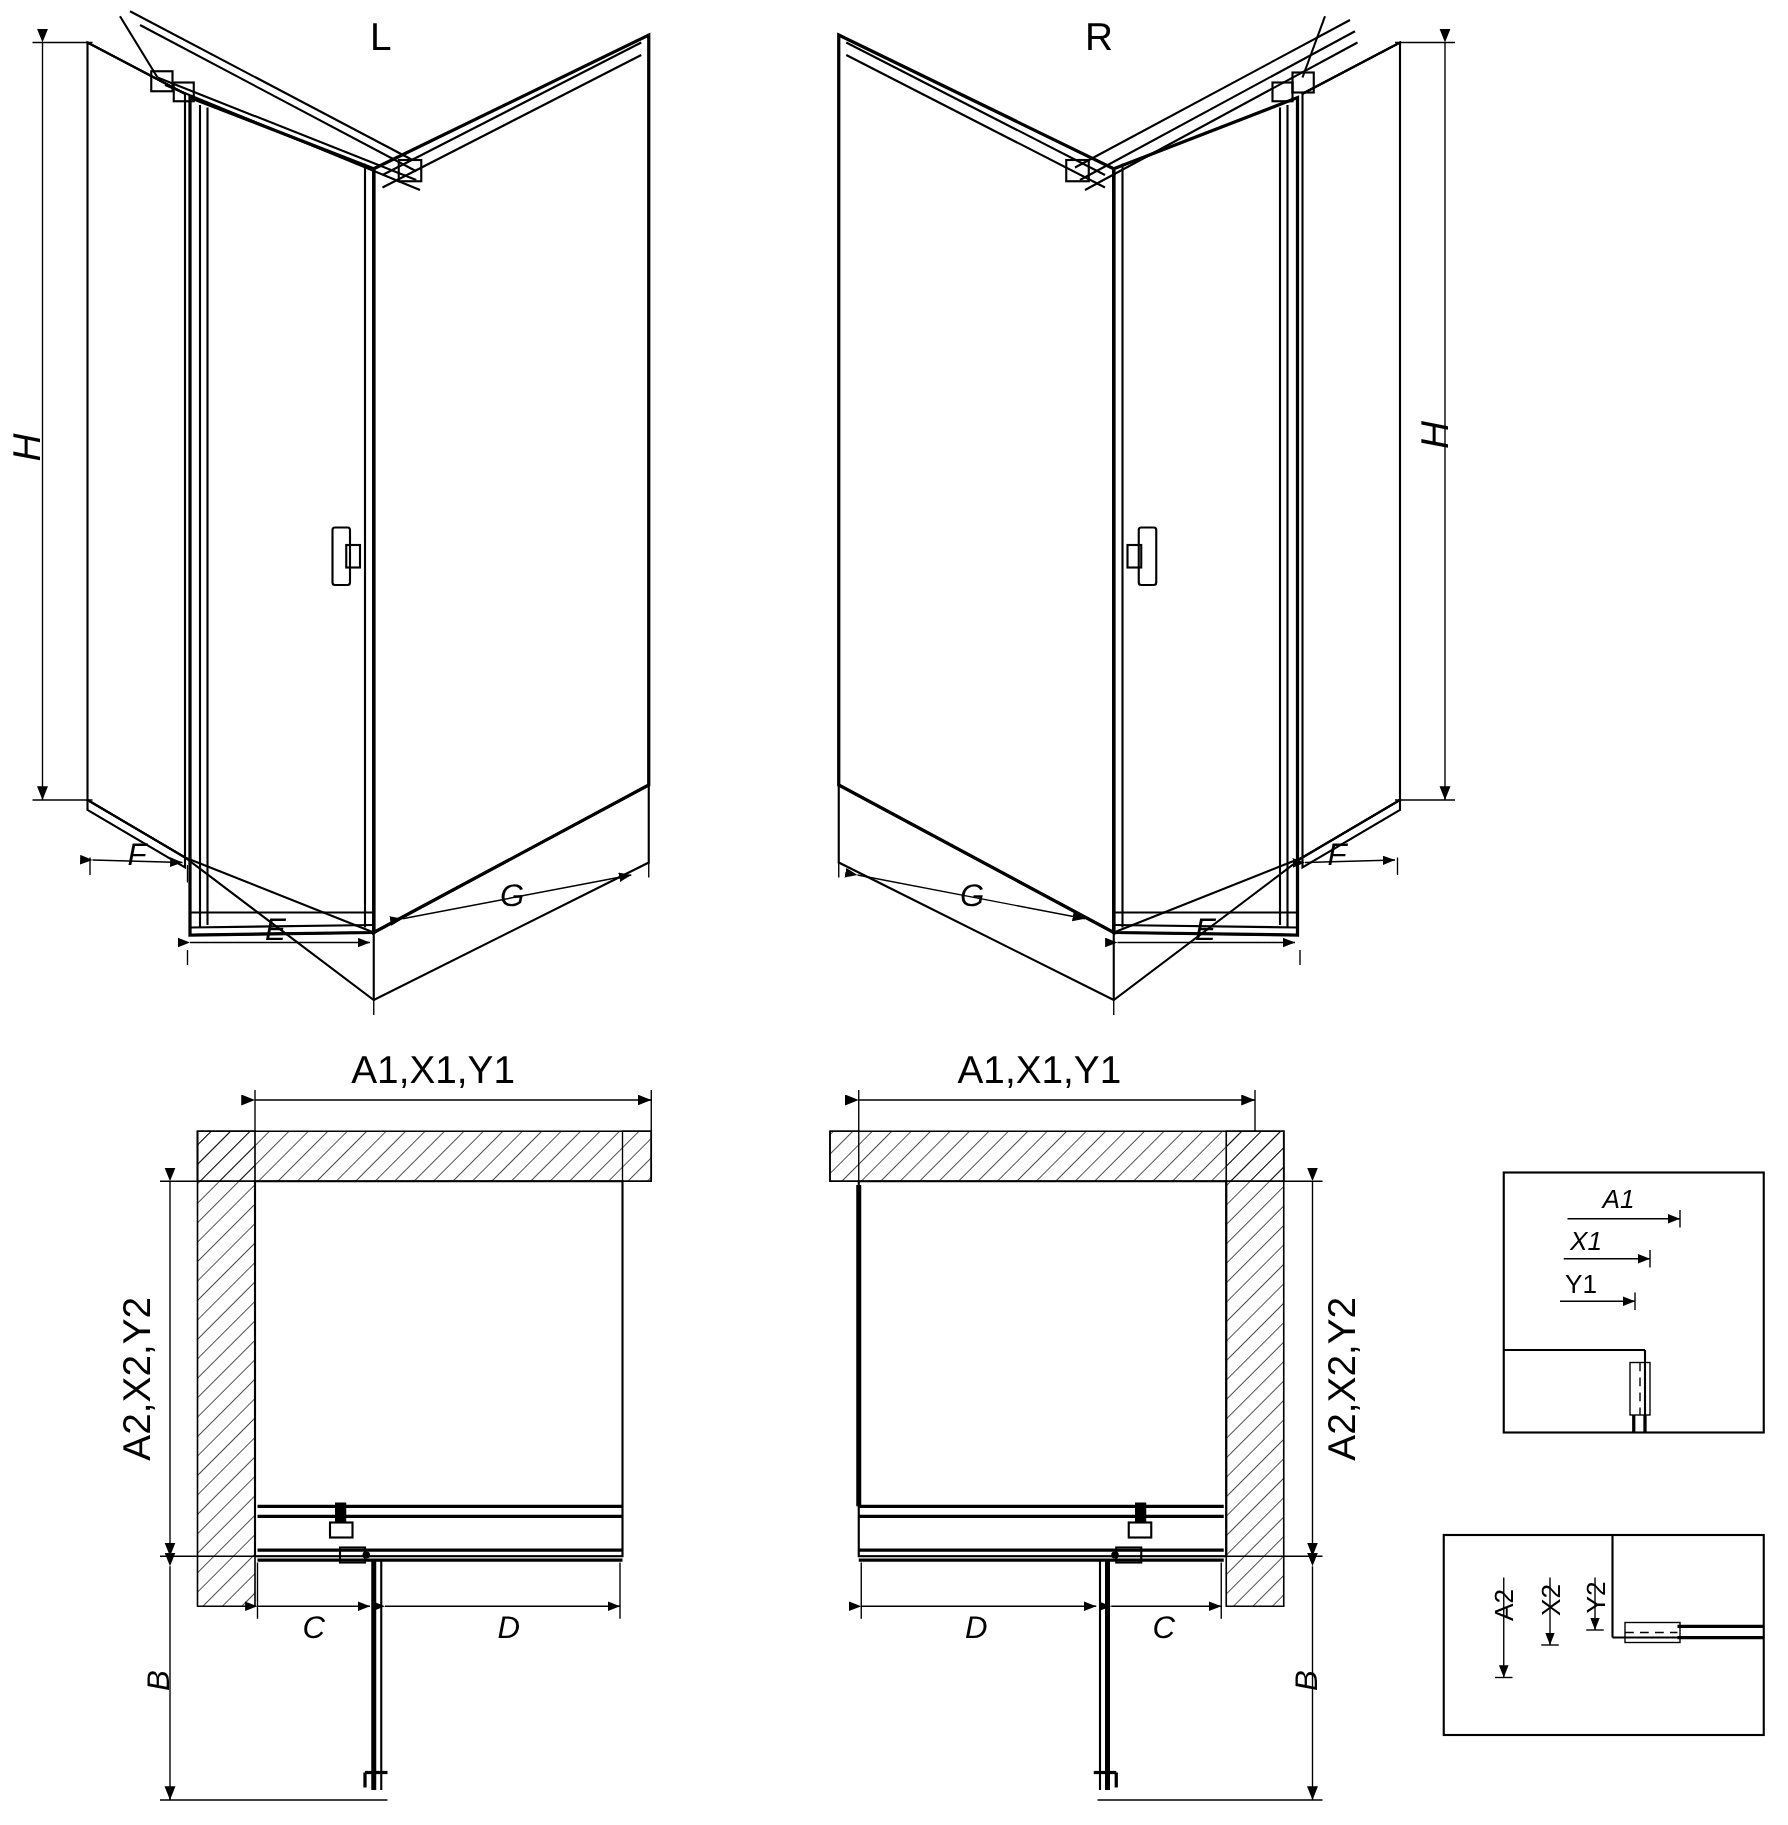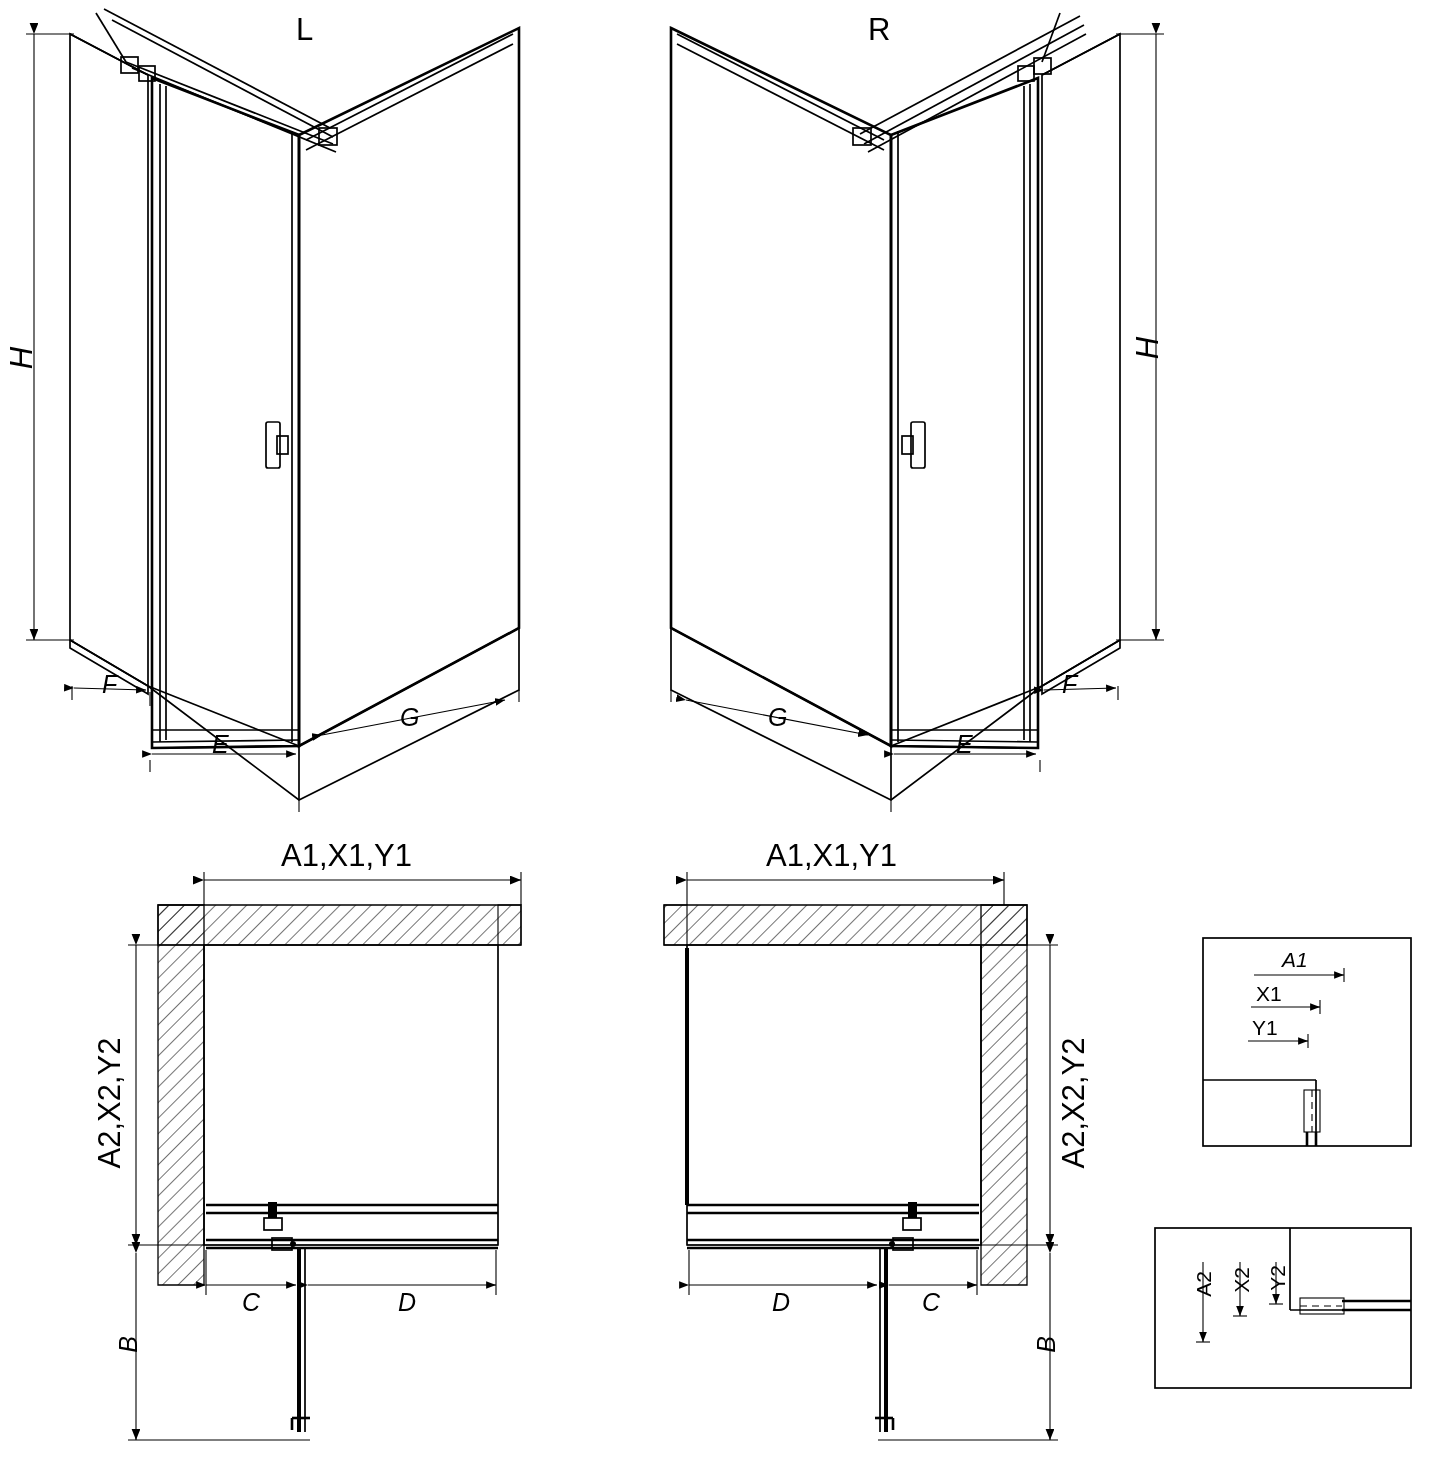--- a/index.html
+++ b/index.html
@@ -294,20 +294,20 @@
 
   <div class="lbl mid it rot90" style="left:108px;top:1330px;width:40px;text-align:center;">B</div>
   <div class="lbl mid it rot90" style="left:1026px;top:1330px;width:40px;text-align:center;">B</div>
 
   <div class="lbl mid it" style="left:242px;top:1288px;">C</div>
   <div class="lbl mid it" style="left:398px;top:1288px;">D</div>
   <div class="lbl mid it" style="left:772px;top:1288px;">D</div>
   <div class="lbl mid it" style="left:922px;top:1288px;">C</div>
 
   <div class="lbl sm" style="left:1282px;top:948px;font-style:italic;">A1</div>
-  <div class="lbl sm" style="left:1256px;top:982px;">X1</div>
+  <div class="lbl sm" style="left:1256px;top:982px;font-style:italic;">X1</div>
   <div class="lbl sm" style="left:1252px;top:1016px;">Y1</div>
 
   <div class="lbl sm rot90" style="left:1174px;top:1272px;width:60px;text-align:center;">A2</div>
   <div class="lbl sm rot90" style="left:1212px;top:1268px;width:60px;text-align:center;">X2</div>
   <div class="lbl sm rot90" style="left:1248px;top:1266px;width:60px;text-align:center;">Y2</div>
 
 </div>
 
 </body></html>

